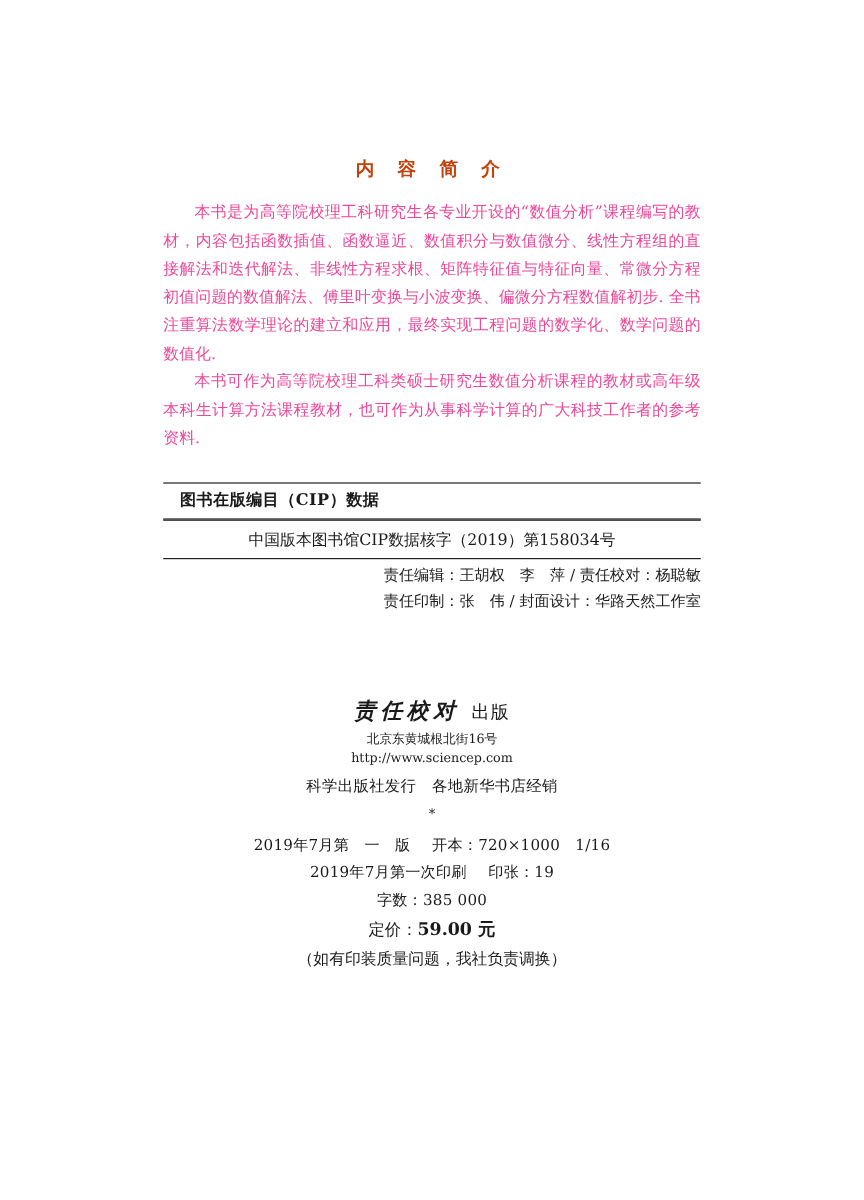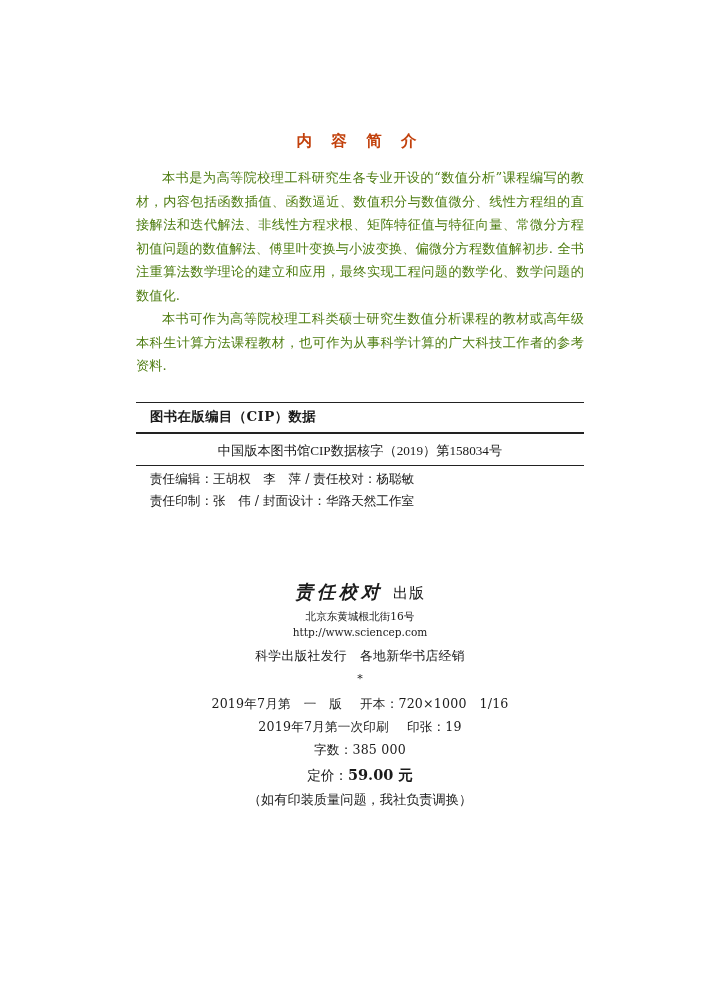--- a/index.html
+++ b/index.html
@@ -37,21 +37,21 @@
     width: 448px;
     margin: 0 auto;
     margin-top: 14px;
   }
   .abstract p {
     margin: 0;
     font-size: 13.2px;
     line-height: 23.5px;
     text-align: justify;
     text-indent: 26px;
-    color: #4d7c0f;
+    color: #ec4899;
     letter-spacing: 0.1px;
   }
 
   
   .cip {
     width: 448px;
     margin: 0 auto;
     margin-top: 24px;
     position: relative;
   }
@@ -73,29 +73,28 @@
   .cip-body .line {
     font-size: 13.2px;
     line-height: 23.5px;
     letter-spacing: 0.1px;
   }
   .cip-serial {
     text-align: center;
     font-size: 13.2px;
     line-height: 23px;
     padding: 5px 0 3px 0;
-    font-family: Liberation Serif, serif;
   }
   .cip-staff {
     padding: 2px 0 6px 0;
   }
   .cip-staff .line {
     font-size: 12.6px;
     line-height: 22px;
-    text-align: left;
+    text-align: right;
     padding-left: 14px;
   }
 
   
   .publisher {
     width: 520px;
     margin: 0 auto;
     margin-top: 62px;
     text-align: center;
   }

